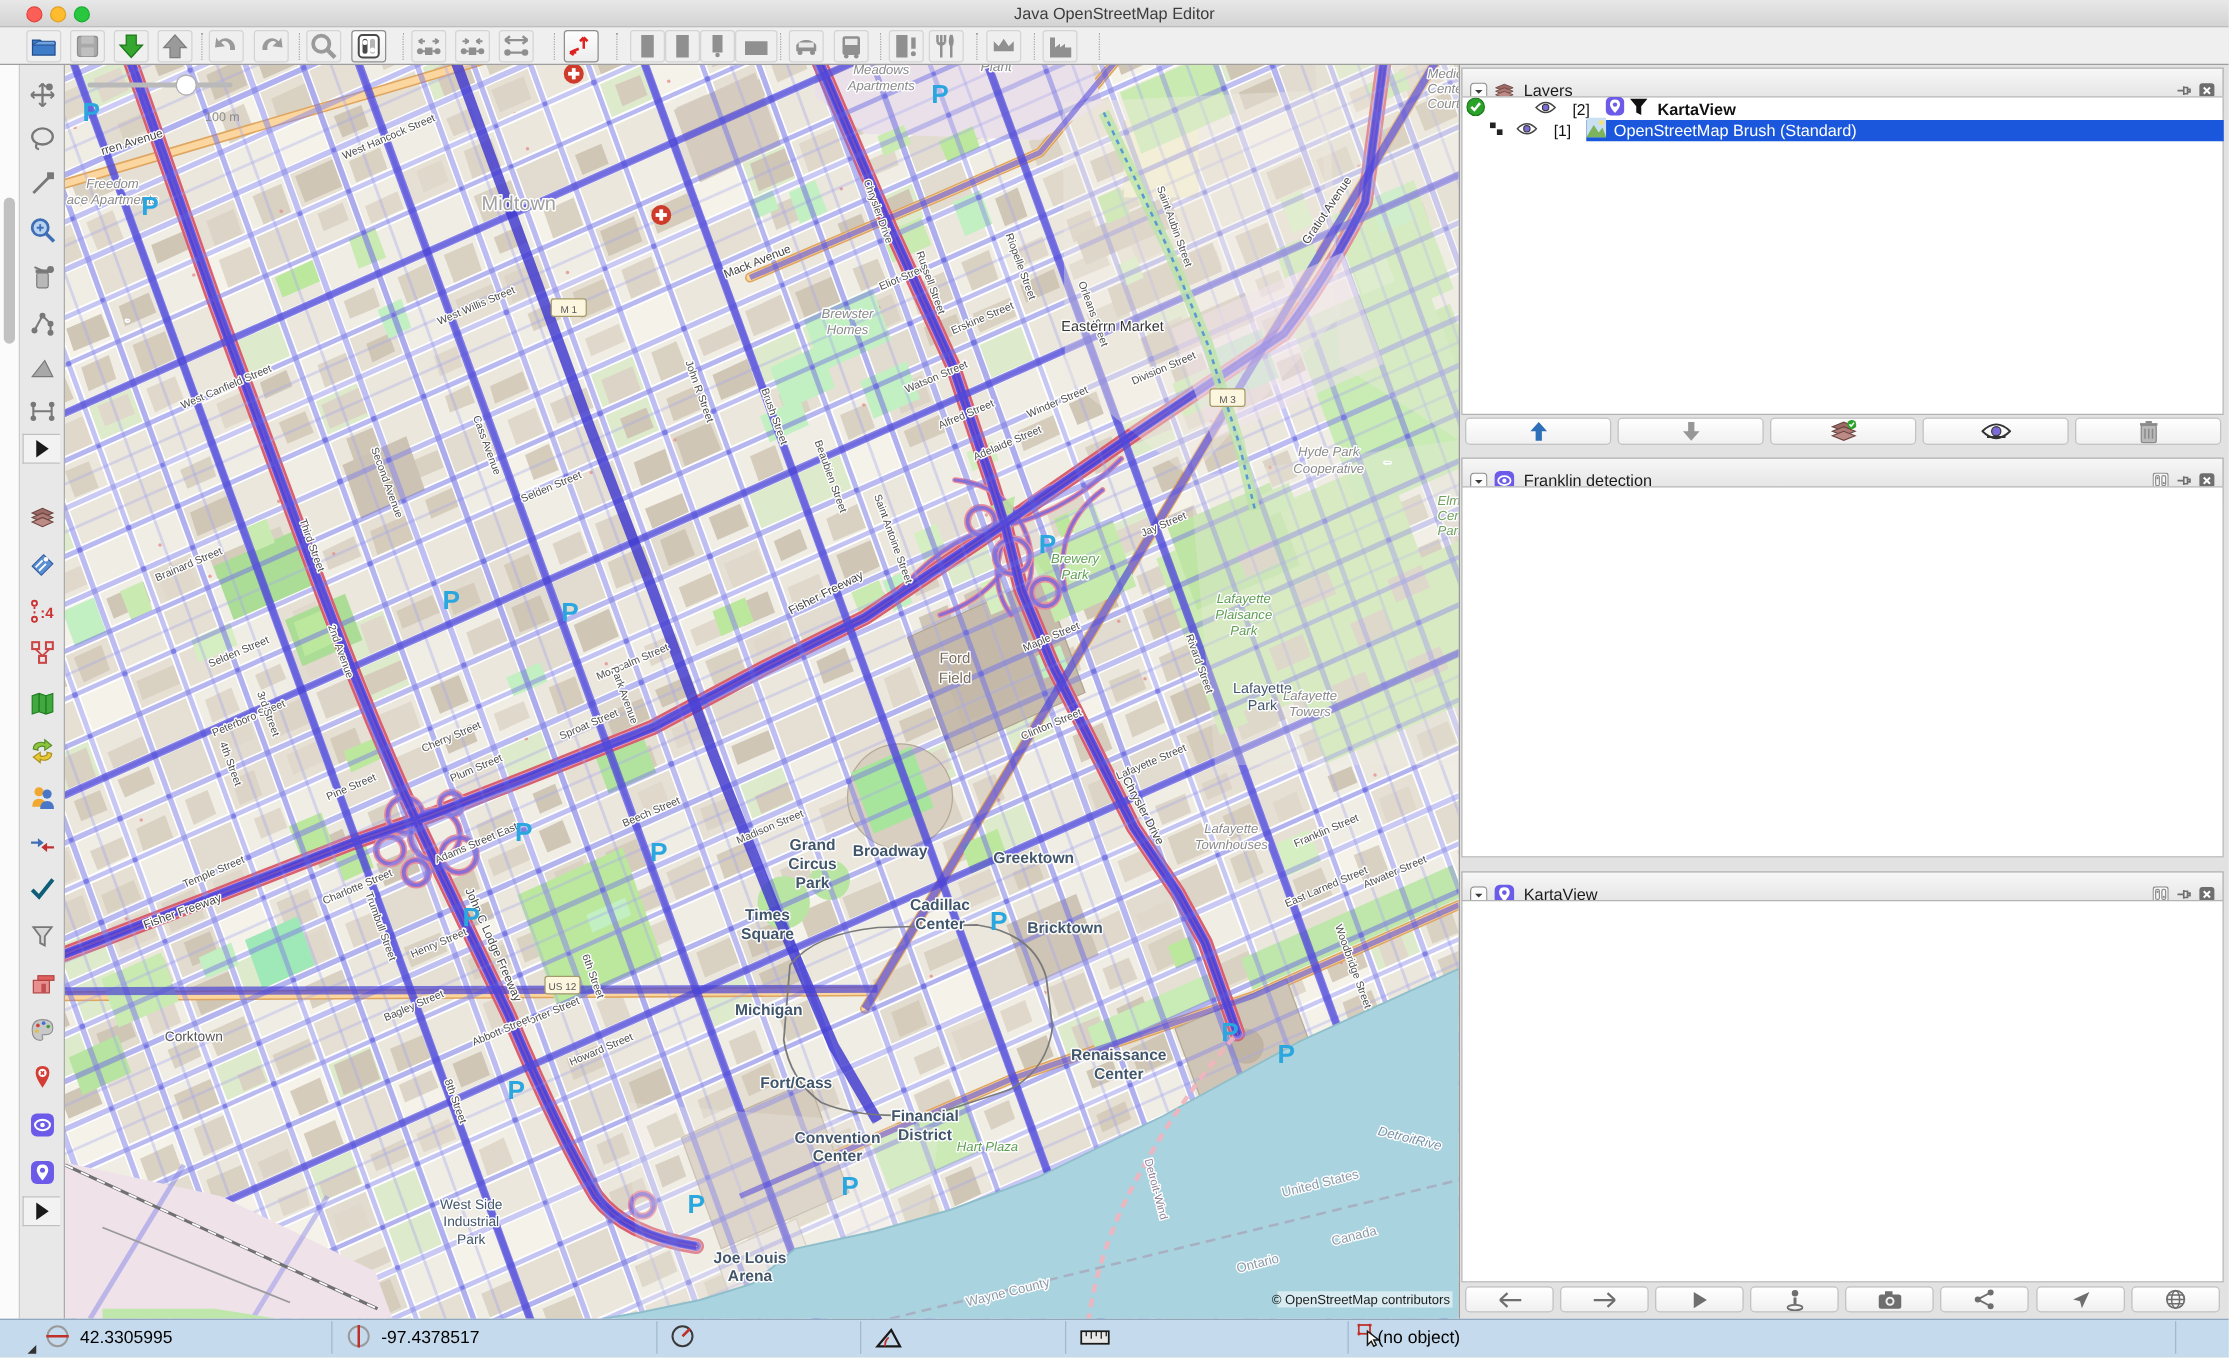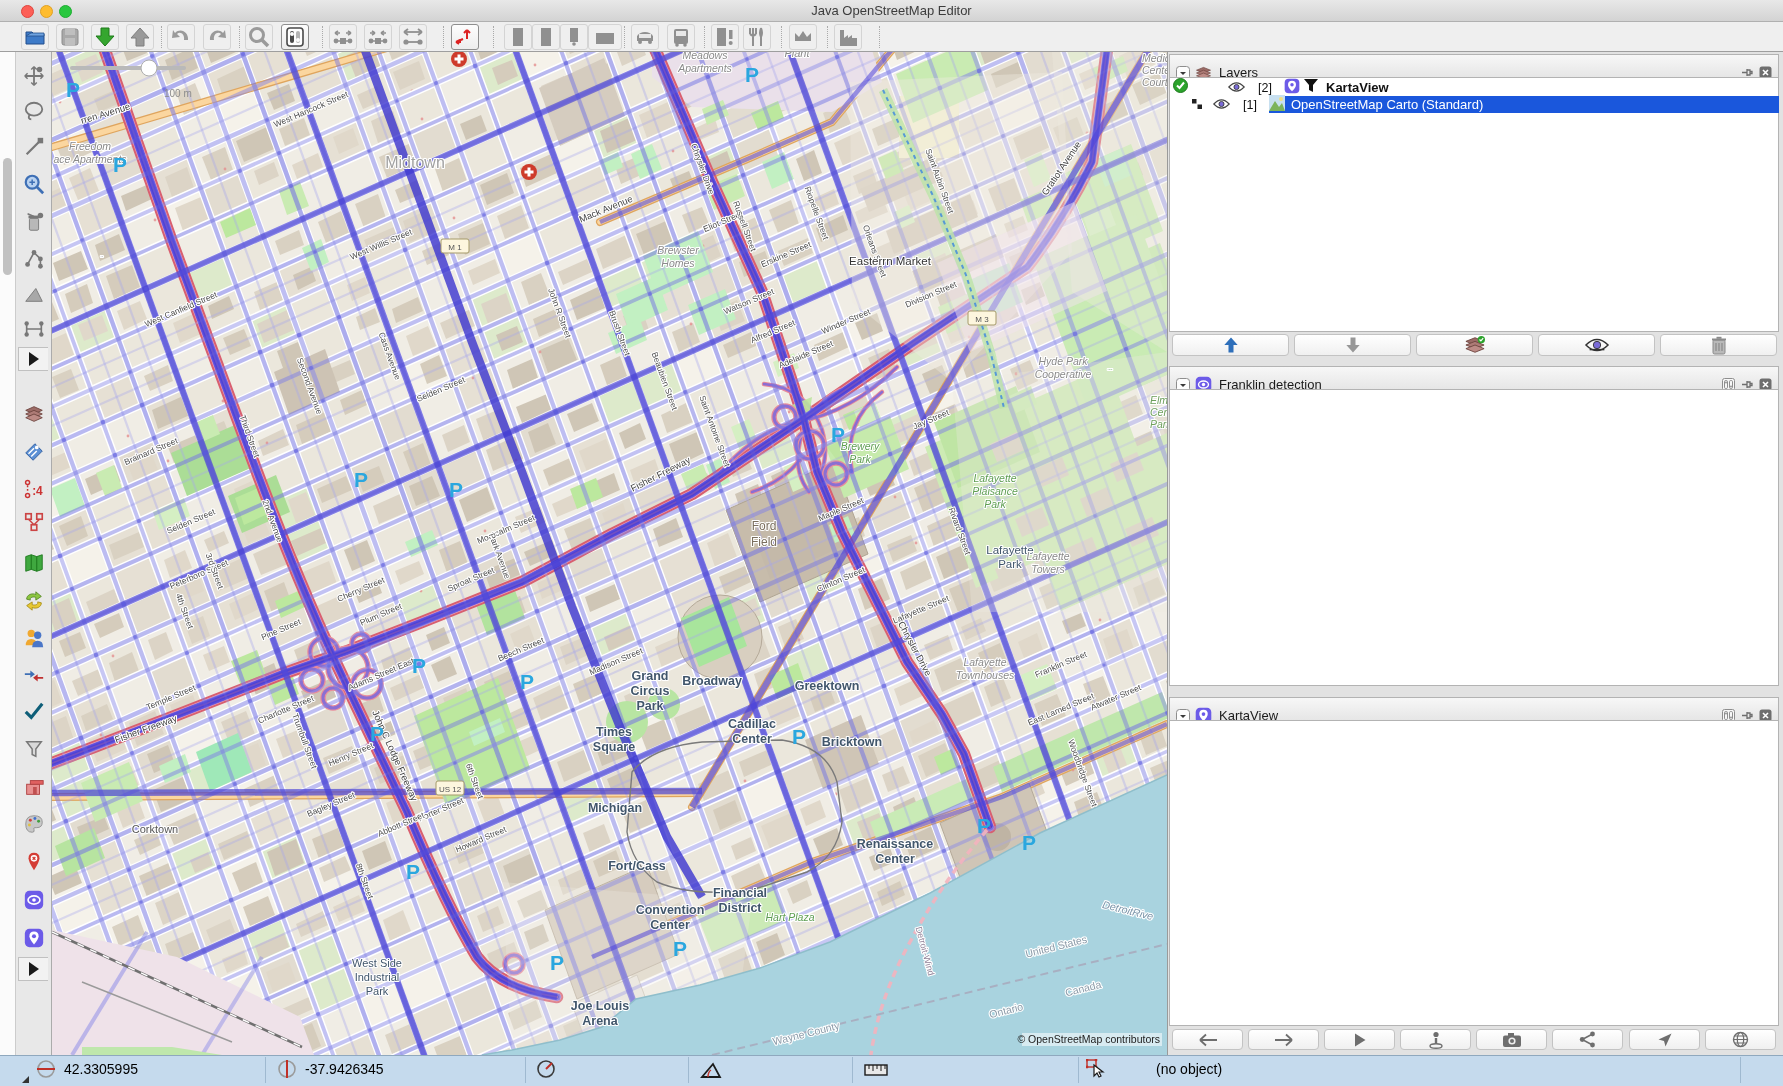--- a/index.html
+++ b/index.html
@@ -2631,21 +2631,21 @@
     <span style="width:30px"><svg width="17" height="12" viewBox="0 0 20 13">
         <path d="M1 6.5 Q10 -3 19 6.5 Q10 16 1 6.5 Z" fill="none" stroke="#444" stroke-width="1.4"></path>
         <circle cx="10" cy="6.5" r="3" fill="#7A6BD8" stroke="#333" stroke-width="1"></circle>
       </svg></span>
     <span style="font-size:12.5px;color:#111;width:26px">[1]</span>
     <span style="width:20px"><svg width="16" height="16" viewBox="0 0 16 16">
         <rect width="16" height="16" fill="#C8E0F0"></rect>
         <path d="M0 16 L6 6 L10 12 L13 8 L16 16 Z" fill="#7CB35C"></path>
         <circle cx="12" cy="4" r="2" fill="#F0E080"></circle>
       </svg></span>
-    <span style="font-size:13px;color:#FFF;margin-left:2px">OpenStreetMap Carto (Standard)</span>
+    <span style="font-size:13px;color:#FFF;margin-left:2px">OpenStreetMap Brush (Standard)</span>
   </div>
 <div class="pbtn" style="left:1172px;top:334px;width:117px;height:22px">
     <svg width="20" height="20" viewBox="0 0 24 24">
       <path d="M9 21 L15 21 L15 12 L20 12 L12 3 L4 12 L9 12 Z" fill="#2E6FBA"></path>
     </svg>
   </div>
 <div class="pbtn" style="left:1294px;top:334px;width:117px;height:22px">
     <svg width="20" height="20" viewBox="0 0 24 24">
       <path d="M9 3 L15 3 L15 12 L20 12 L12 21 L4 12 L9 12 Z" fill="#979797"></path>
     </svg>
@@ -2783,40 +2783,40 @@
 <div class="statusbar"></div>
 <svg width="20" height="20" viewBox="0 0 20 20" style="position:absolute;left:36px;top:1059px">
     <circle cx="10" cy="10" r="8" fill="none" stroke="#9A9A9A" stroke-width="1.6"></circle>
     <line x1="1" y1="10" x2="19" y2="10" stroke="#C03028" stroke-width="2"></line>
   </svg>
 <div class="st" style="left:64px">42.3305995</div>
 <svg width="20" height="20" viewBox="0 0 20 20" style="position:absolute;left:277px;top:1059px">
     <circle cx="10" cy="10" r="8" fill="none" stroke="#9A9A9A" stroke-width="1.6"></circle>
     <line x1="10" y1="1" x2="10" y2="19" stroke="#C03028" stroke-width="2"></line>
   </svg>
-<div class="st" style="left:305px">-37.9426345</div>
+<div class="st" style="left:305px">-97.4378517</div>
 <svg width="20" height="20" viewBox="0 0 20 20" style="position:absolute;left:536px;top:1059px">
     <circle cx="10" cy="10" r="8" fill="none" stroke="#3A3A3A" stroke-width="1.6"></circle>
     <line x1="10" y1="10" x2="16" y2="4" stroke="#C03028" stroke-width="2"></line>
   </svg>
 <svg width="22" height="18" viewBox="0 0 22 18" style="position:absolute;left:700px;top:1061px">
     <path d="M2 16 L20 16 L13 3 Z" fill="none" stroke="#1A1A1A" stroke-width="1.8"></path>
     <path d="M8 16 Q8 11 11 9" fill="none" stroke="#C03028" stroke-width="1.4"></path>
   </svg>
 <svg width="24" height="12" viewBox="0 0 24 12" style="position:absolute;left:864px;top:1064px">
     <rect x="1" y="1" width="22" height="10" fill="#E8E8E8" stroke="#1A1A1A" stroke-width="1.4"></rect>
     <path d="M5 1 L5 5 M9 1 L9 7 M13 1 L13 5 M17 1 L17 7 M21 1 L21 5" stroke="#1A1A1A" stroke-width="1"></path>
   </svg>
 <svg width="22" height="20" viewBox="0 0 22 20" style="position:absolute;left:1086px;top:1059px">
     <rect x="1" y="1" width="9" height="7" fill="none" stroke="#C03028" stroke-width="1.4"></rect>
     <circle cx="1" cy="1" r="1.4" fill="#C03028"></circle>
     <circle cx="10" cy="1" r="1.4" fill="#C03028"></circle>
     <circle cx="1" cy="8" r="1.4" fill="#C03028"></circle>
     <circle cx="10" cy="8" r="1.4" fill="#C03028"></circle>
     <path d="M8 6 L8 17 L11 14 L13 18 L15 17 L13 13 L17 13 Z" fill="#FFF" stroke="#1A1A1A" stroke-width="1.2"></path>
   </svg>
-<div class="st" style="left:1156px">(no object)</div>
+<div class="st" style="left:1102px">(no object)</div>
 <div style="position:absolute;left:265px;top:1057px;width:1px;height:26px;background:#9FB9D0"></div>
 <div style="position:absolute;left:525px;top:1057px;width:1px;height:26px;background:#9FB9D0"></div>
 <div style="position:absolute;left:688px;top:1057px;width:1px;height:26px;background:#9FB9D0"></div>
 <div style="position:absolute;left:852px;top:1057px;width:1px;height:26px;background:#9FB9D0"></div>
 <div style="position:absolute;left:1078px;top:1057px;width:1px;height:26px;background:#9FB9D0"></div>
 <div style="position:absolute;left:1740px;top:1057px;width:1px;height:26px;background:#9FB9D0"></div>
 <div style="position:absolute;left:22px;top:1076px;width:0;height:0;border-left:7px solid transparent;border-bottom:7px solid #333"></div>
 </body></html>

